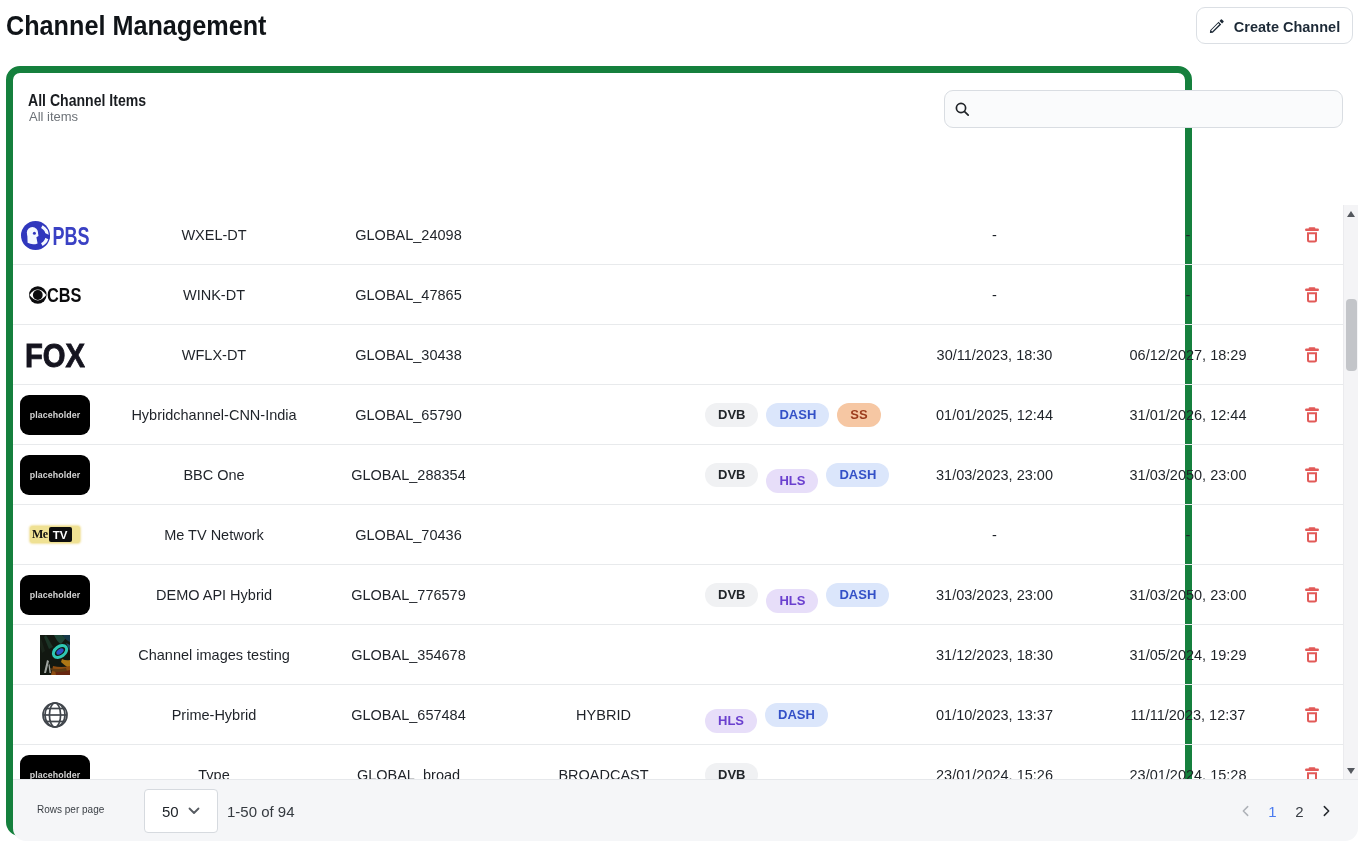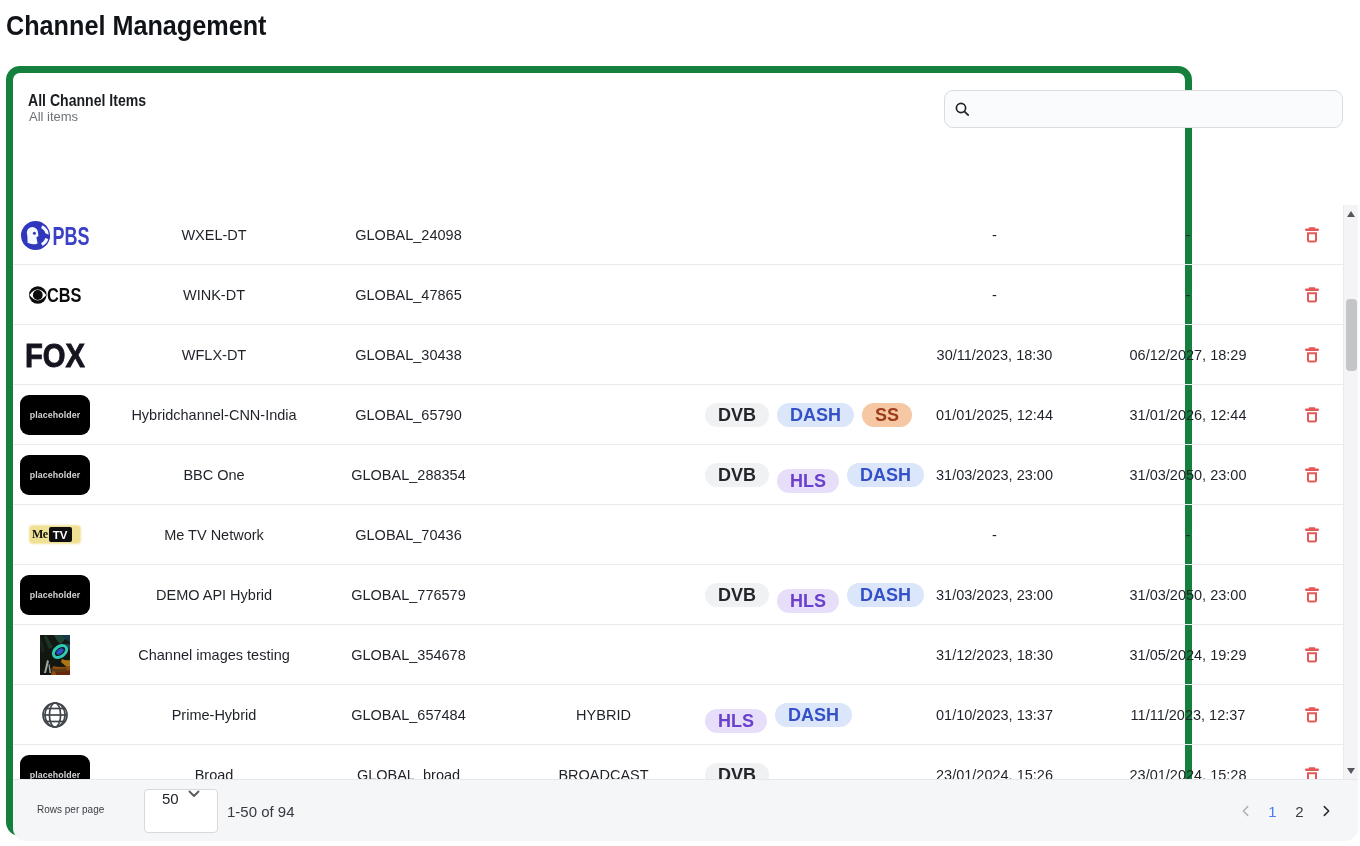--- a/index.html
+++ b/index.html
@@ -17,44 +17,51 @@
 .row { display:flex; align-items:center; height:60px; border-bottom:1px solid #e8eaec; font-size:14.5px; color:#1f2329; }
 .c1 { width:100px; padding-left:7px; flex:none; display:flex; align-items:center; }
 .c2 { width:195px; padding-left:7px; flex:none; }
 .c3 { width:194px; padding-left:7px; flex:none; }
 .c4 { width:196px; padding-left:7px; flex:none; }
 .c5 { width:196px; padding-left:7px; flex:none; display:flex; align-items:center; }
 .c6 { width:194px; padding-left:7px; flex:none; }
 .c7 { width:193px; padding-left:7px; flex:none; }
 .c8 { width:62px; flex:none; display:flex; justify-content:center; }
 .logo-box { width:70px; display:flex; align-items:center; justify-content:center; }
-.chip { display:inline-block; height:24px; line-height:24px; border-radius:12px; padding:0 13px; font-size:18px; font-weight:600; margin-right:8px; }
+.chip { display:inline-block; height:24px; line-height:24px; border-radius:12px; padding:0 13px; font-size:13px; font-weight:600; margin-right:8px; }
 .chip-dvb { background:#f0f1f3; color:#22262b; }
 .chip-dash { background:#dbe6fb; color:#3451c7; }
 .chip-ss { background:#f6c7a3; color:#9c3c1d; }
 .chip-hls { background:#e7def9; color:#6b40cf;margin-top:12px; }
 .ph { width:70px; height:40px; border-radius:9px; background:#000000; display:flex; align-items:center; justify-content:center; }
 .ph span { font-size:8.8px; font-weight:600; color:rgba(255,255,255,0.82); letter-spacing:0.1px; }
 .scrollbar { position:absolute; left:1330px; top:132px; width:15px; height:575px; background:#f4f4f6; border-left:1px solid #ebebee; }
 .sb-thumb { position:absolute; left:2px; top:94px; width:11px; height:72px; background:#c3c5c9; border-radius:4px; }
 .sb-up { position:absolute; left:3px; top:6px; width:0; height:0; border-left:4.5px solid transparent; border-right:4.5px solid transparent; border-bottom:6px solid #54585e; }
 .sb-down { position:absolute; left:3px; bottom:6px; width:0; height:0; border-left:4.5px solid transparent; border-right:4.5px solid transparent; border-top:6px solid #54585e; }
 .footer { position:absolute; left:0; top:706px; width:1345px; height:62px; background:#f5f6f8; border-top:1px solid #e6e8eb; border-radius:0 0 13px 13px; }
 .rpp { position:absolute; left:24px; top:24px; font-size:10px; color:#3a3f45; }
-.select { position:absolute; left:131px; top:9px; width:74px; height:44px; border:1px solid #d6dadf; border-radius:4px; background:#fff; display:flex; align-items:flex-start; }
+.select { position:absolute; left:131px; top:9px; width:74px; height:44px; border:1px solid #d6dadf; border-radius:4px; background:#fff; display:flex; align-items:center; }
 .select b { font-weight:normal; font-size:15px; color:#20242a; margin-left:17px; }
 .range { position:absolute; left:214px; top:23px; font-size:15px; color:#353a40; }
 .pag { position:absolute; right:18px; top:0; height:62px; display:flex; align-items:center; font-size:15px; }
 .pag > div { width:27px; text-align:center; }
 .trash { width:14px; height:16px; }
 </style>
 </head>
 <body>
 <div class="page">
   <h1>Channel Management</h1>
+  <div class="btn-create">
+    <svg width="15" height="15" viewBox="0 0 15 15">
+        <path fill="#1c2936" d="M1.2 11.2 L9.6 2.8 L12.2 5.4 L3.8 13.8 L0.9 14.1 Z M10.5 1.9 L11.9 0.5 Q12.4 0 12.9 0.5 L14.5 2.1 Q15 2.6 14.5 3.1 L13.1 4.5 Z"></path>
+        <path fill="#fff" d="M2.5 11.4 L9.7 4.2 L10.8 5.3 L3.6 12.5 Z" transform="translate(-0.4,0)"></path>
+      </svg>
+    <span>Create Channel</span>
+  </div>
   <div class="card">
     <div class="t1">All Channel Items</div>
     <div class="t2">All items</div>
     <div class="search">
       <svg width="17" height="17" viewBox="0 0 17 17" fill="none" stroke="#202428" stroke-width="1.7">
           <circle cx="7" cy="7" r="4.6"></circle>
           <line x1="10.6" y1="10.6" x2="14.2" y2="14.2" stroke-linecap="round"></line>
         </svg>
     </div>
     <div class="scrollwrap" id="rows">
@@ -308,21 +315,21 @@
           </div>
       </div>
       <div class="row">
         <div class="c1">
             <div class="logo-box">
               <div class="ph">
                 <span>placeholder</span>
               </div>
             </div>
           </div>
-        <div class="c2">Broad</div>
+        <div class="c2">Type</div>
           <div class="c3">GLOBAL_broad</div>
           <div class="c4">BROADCAST</div>
         <div class="c5">
             <span class="chip chip-dvb">DVB</span>
           </div>
         <div class="c6">23/01/2024, 15:26</div>
           <div class="c7">23/01/2024, 15:28</div>
         <div class="c8">
             <svg class="trash" viewBox="0 0 14 16">
               <path fill="#e25a58" d="M4.6 0.2 h4.8 a0.9 0.9 0 0 1 0.9 0.9 v0.9 h-6.6 v-0.9 a0.9 0.9 0 0 1 0.9-0.9 Z"></path>

